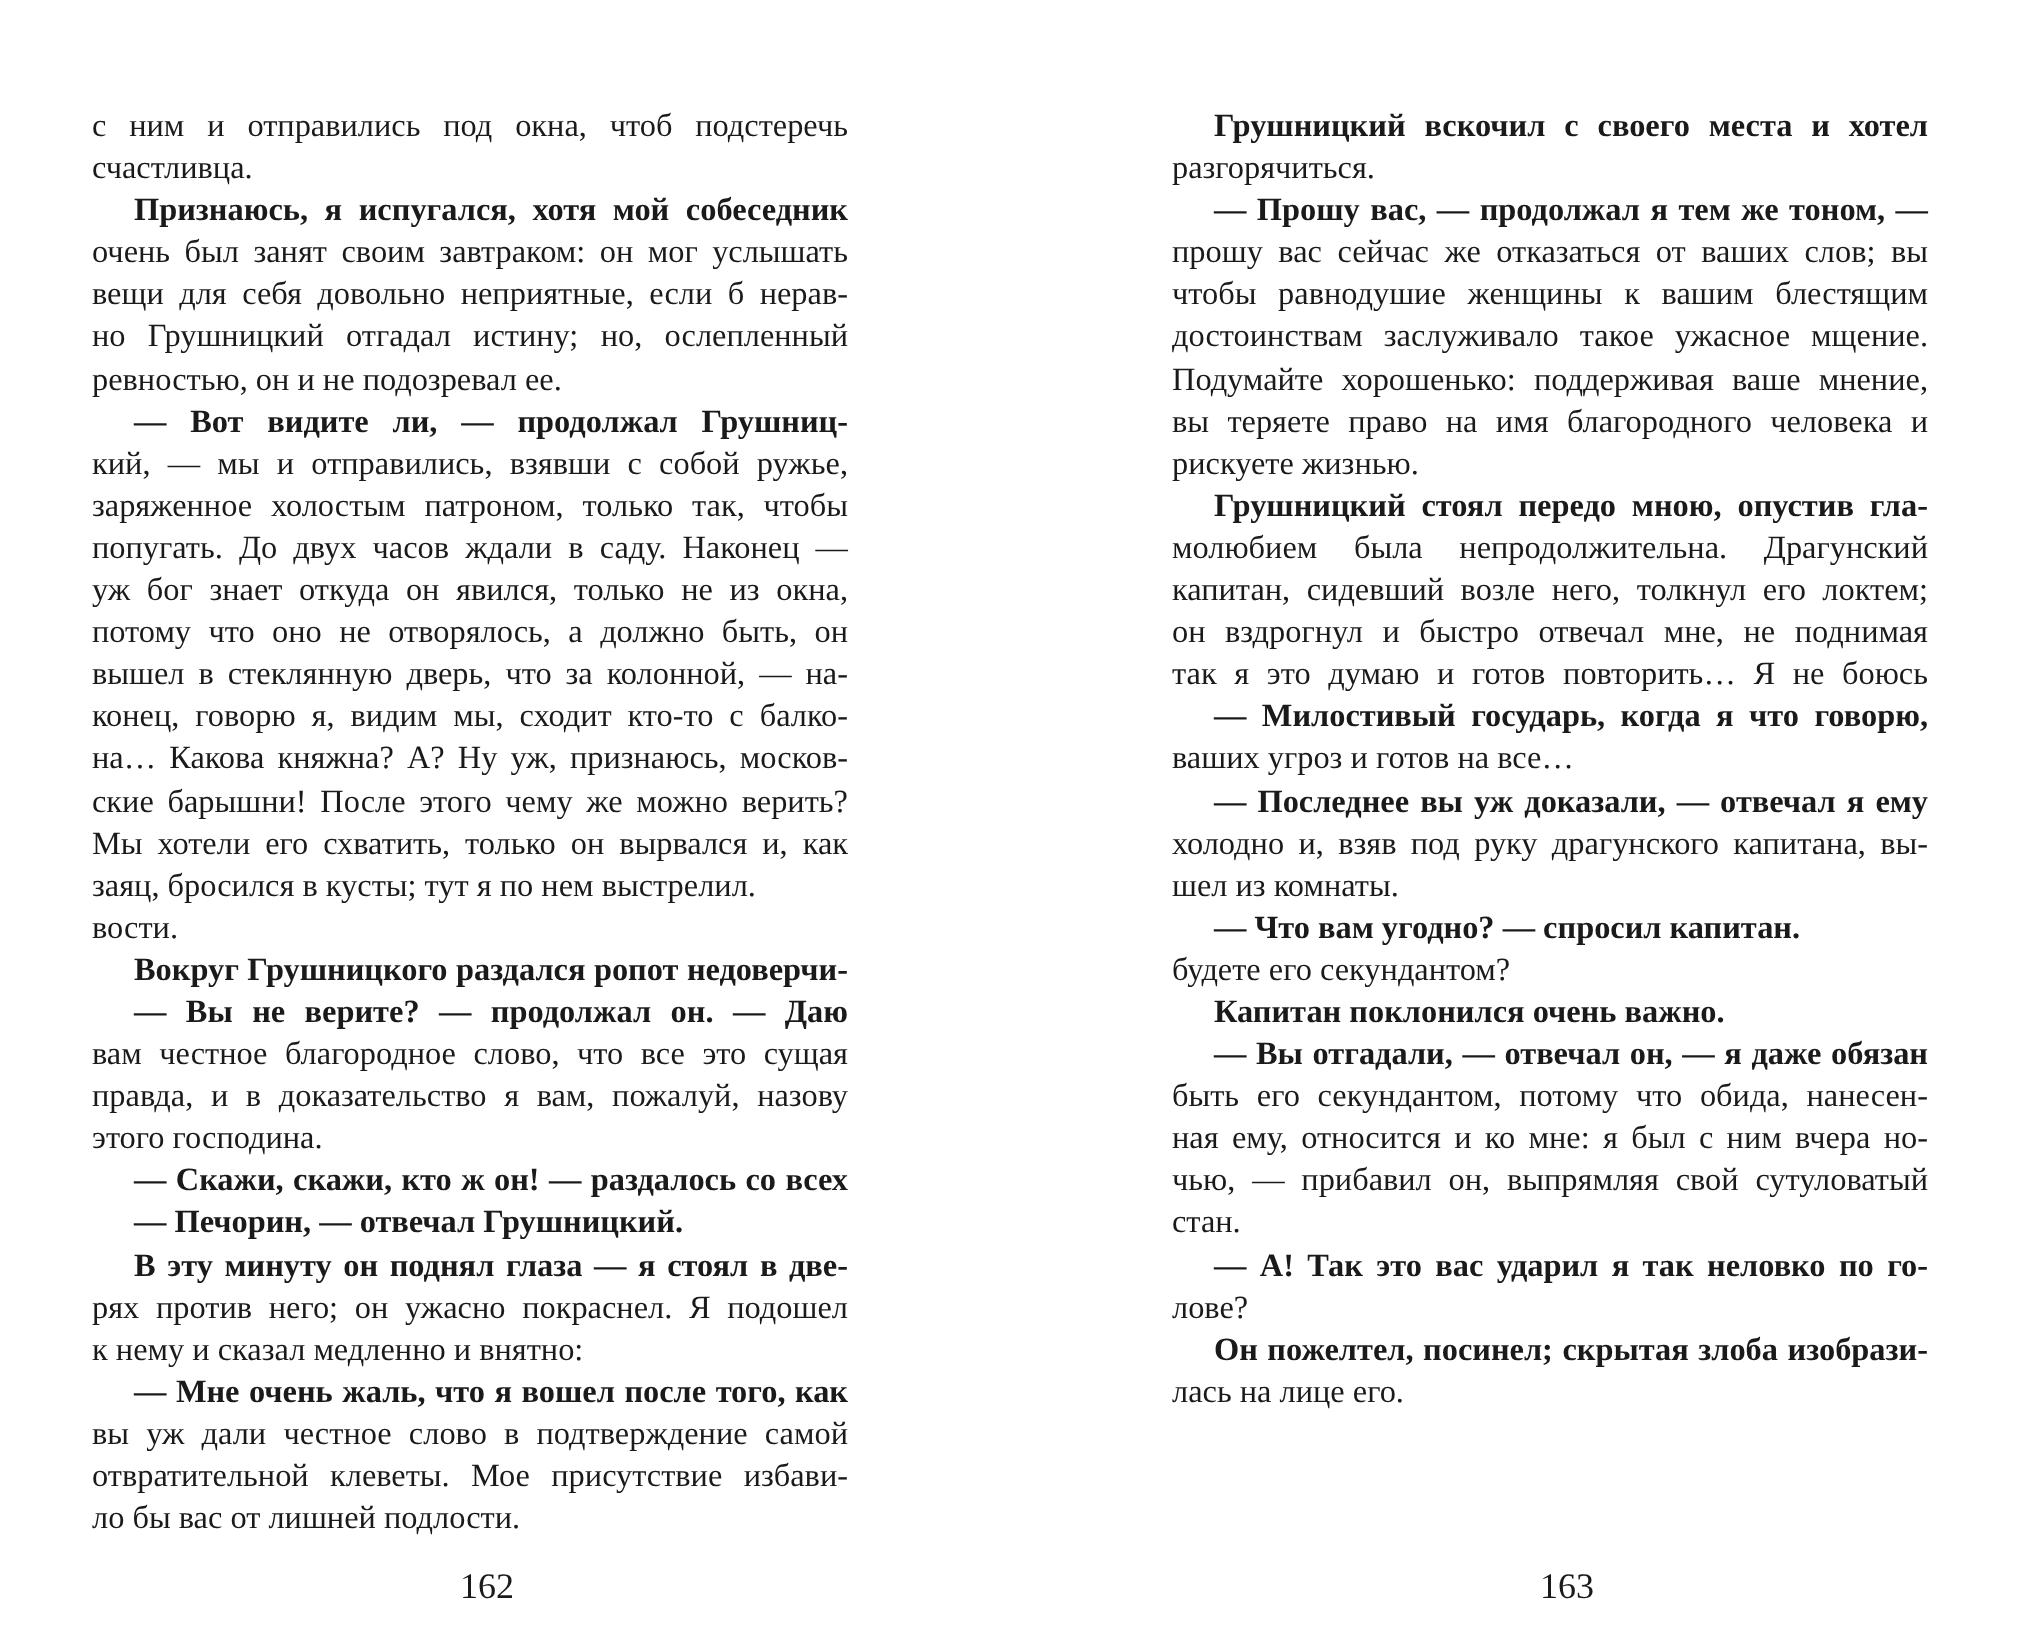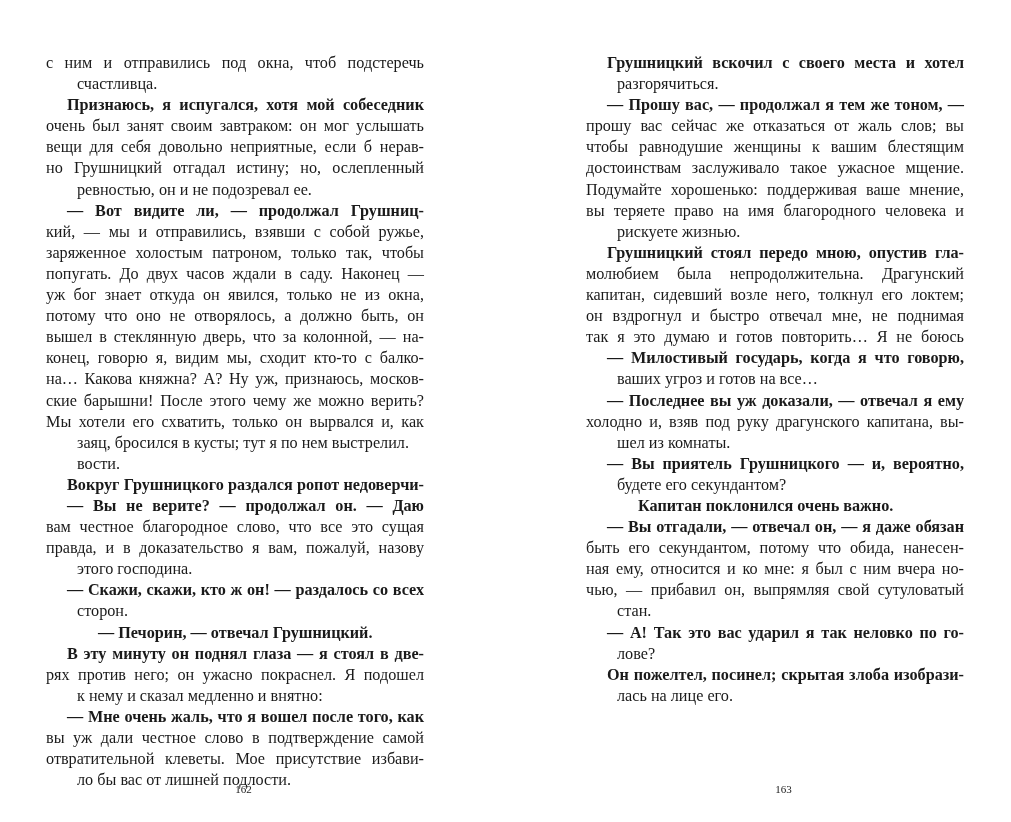--- a/index.html
+++ b/index.html
@@ -3,23 +3,23 @@
 <meta charset="utf-8">
 <style>
   html, body { margin: 0; padding: 0; background: #ffffff; }
   body { width: 1011px; height: 822px; position: relative; overflow: hidden;
          font-family: "Liberation Serif", "DejaVu Serif", serif; color: #1a1a1a; }
   .page { position: absolute; top: 0; height: 822px; }
   .page.left { left: 46px; width: 395px; }
   .page.right { left: 586px; width: 395px; }
   .text { position: absolute; top: 53px; left: 0; right: 17px; font-size: 16.2px; line-height: 21.1px; }
   .line { display: block; height: 21.1px; white-space: nowrap; text-align: justify; text-align-last: justify; }
-  .line.last { text-align-last: left; margin-left: 31px; }
+  .line.last { text-align-last: left; }
   .line.indent { padding-left: 21px; font-weight: bold; }
-  .folio { position: absolute; top: 783px; left: 0; right: 0; text-align: center; font-size: 11px; }
+  .folio { position: absolute; top: 783px; left: 0; right: 0; text-align: center; font-size: 18px; }
 </style>
 </head>
 <body>
 
 <div class="page left">
   <div class="text" id="left-text">
       <span class="line">с ним и отправились под окна, чтоб подстеречь</span>
       <span class="line last">счастливца.</span>
       <span class="line indent">Признаюсь, я испугался, хотя мой собеседник</span>
       <span class="line">очень был занят своим завтраком: он мог услышать</span>
@@ -38,55 +38,54 @@
       <span class="line">ские барышни! После этого чему же можно верить?</span>
       <span class="line">Мы хотели его схватить, только он вырвался и, как</span>
       <span class="line last">заяц, бросился в кусты; тут я по нем выстрелил.</span>
       <span class="line last">вости.</span>
       <span class="line indent">Вокруг Грушницкого раздался ропот недоверчи-</span>
       <span class="line indent">— Вы не верите? — продолжал он. — Даю</span>
       <span class="line">вам честное благородное слово, что все это сущая</span>
       <span class="line">правда, и в доказательство я вам, пожалуй, назову</span>
       <span class="line last">этого господина.</span>
       <span class="line indent">— Скажи, скажи, кто ж он! — раздалось со всех</span>
-      <span class="line last">сторон.</span>
       <span class="line indent last">— Печорин, — отвечал Грушницкий.</span>
       <span class="line indent">В эту минуту он поднял глаза — я стоял в две-</span>
       <span class="line">рях против него; он ужасно покраснел. Я подошел</span>
       <span class="line last">к нему и сказал медленно и внятно:</span>
       <span class="line indent">— Мне очень жаль, что я вошел после того, как</span>
       <span class="line">вы уж дали честное слово в подтверждение самой</span>
       <span class="line">отвратительной клеветы. Мое присутствие избави-</span>
       <span class="line last">ло бы вас от лишней подлости.</span>
     </div>
   <div class="folio">162</div>
 </div>
 
 <div class="page right">
   <div class="text" id="right-text">
       <span class="line indent">Грушницкий вскочил с своего места и хотел</span>
       <span class="line last">разгорячиться.</span>
       <span class="line indent">— Прошу вас, — продолжал я тем же тоном, —</span>
-      <span class="line">прошу вас сейчас же отказаться от жаль слов; вы</span>
+      <span class="line">прошу вас сейчас же отказаться от ваших слов; вы</span>
       <span class="line">чтобы равнодушие женщины к вашим блестящим</span>
       <span class="line">достоинствам заслуживало такое ужасное мщение.</span>
       <span class="line">Подумайте хорошенько: поддерживая ваше мнение,</span>
       <span class="line">вы теряете право на имя благородного человека и</span>
       <span class="line last">рискуете жизнью.</span>
       <span class="line indent">Грушницкий стоял передо мною, опустив гла-</span>
       <span class="line">молюбием была непродолжительна. Драгунский</span>
       <span class="line">капитан, сидевший возле него, толкнул его локтем;</span>
       <span class="line">он вздрогнул и быстро отвечал мне, не поднимая</span>
       <span class="line">так я это думаю и готов повторить… Я не боюсь</span>
       <span class="line indent">— Милостивый государь, когда я что говорю,</span>
       <span class="line last">ваших угроз и готов на все…</span>
       <span class="line indent">— Последнее вы уж доказали, — отвечал я ему</span>
       <span class="line">холодно и, взяв под руку драгунского капитана, вы-</span>
       <span class="line last">шел из комнаты.</span>
-      <span class="line indent">— Вы приятель Грушницкого — и, вероятно,</span>
+      <span class="line indent last">— Что вам угодно? — спросил капитан.</span>
       <span class="line last">будете его секундантом?</span>
       <span class="line indent last">Капитан поклонился очень важно.</span>
       <span class="line indent">— Вы отгадали, — отвечал он, — я даже обязан</span>
       <span class="line">быть его секундантом, потому что обида, нанесен-</span>
       <span class="line">ная ему, относится и ко мне: я был с ним вчера но-</span>
       <span class="line">чью, — прибавил он, выпрямляя свой сутуловатый</span>
       <span class="line last">стан.</span>
       <span class="line indent">— А! Так это вас ударил я так неловко по го-</span>
       <span class="line last">лове?</span>
       <span class="line indent">Он пожелтел, посинел; скрытая злоба изобрази-</span>

